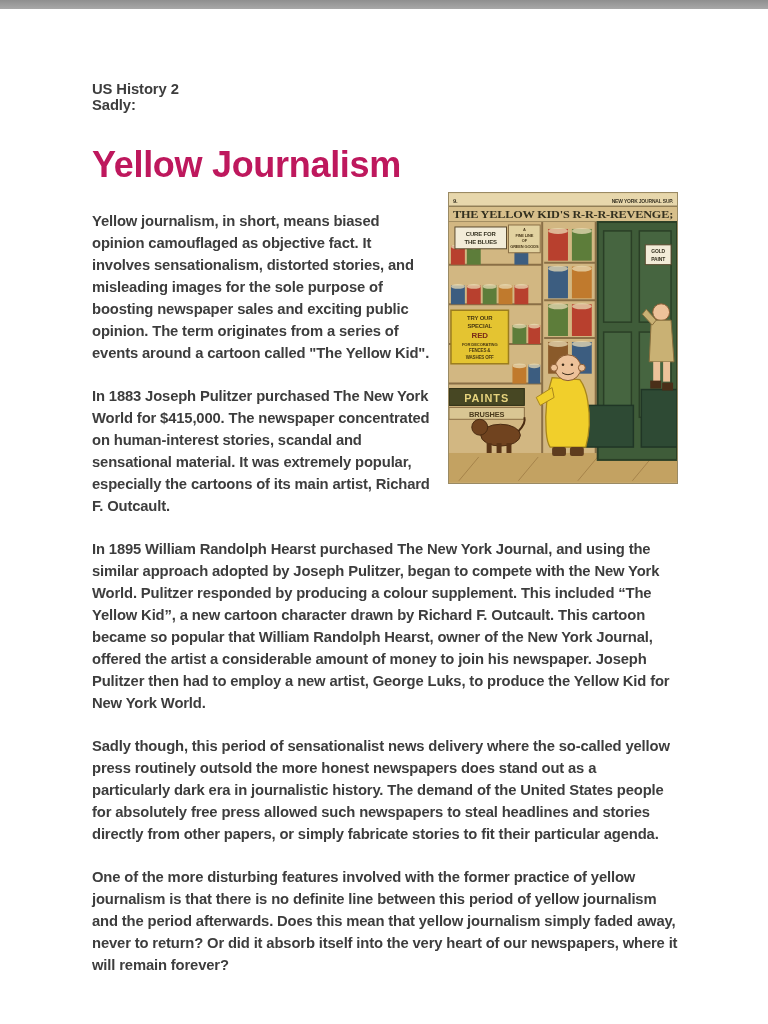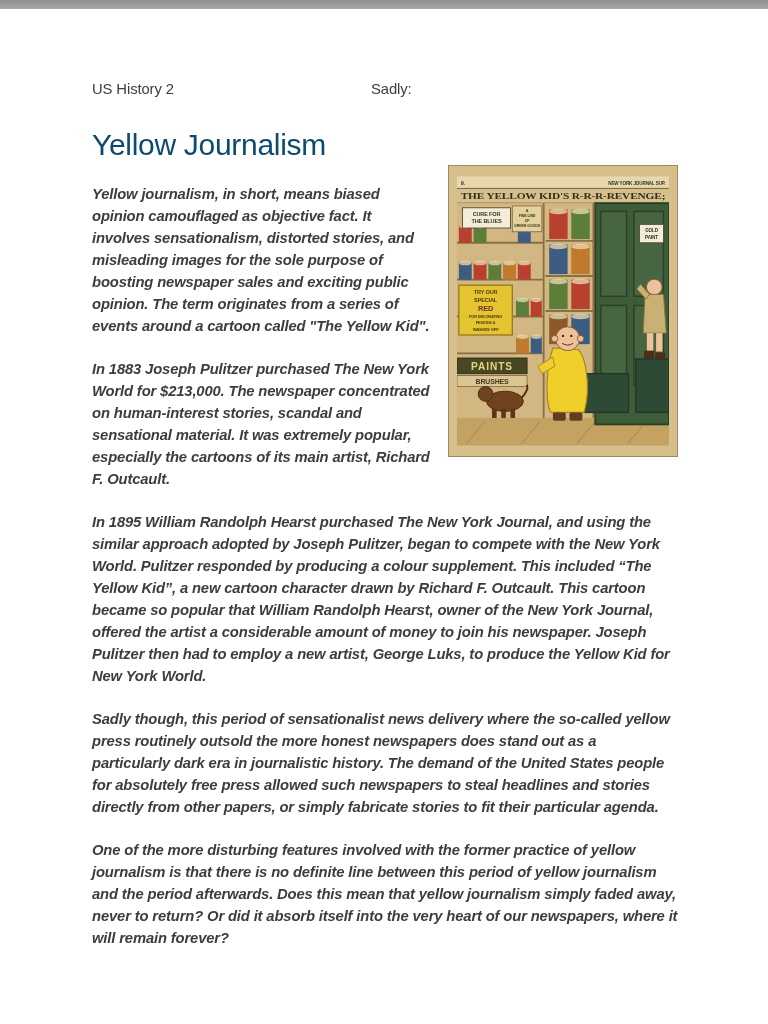--- a/index.html
+++ b/index.html
@@ -14,47 +14,48 @@
   .viewer-top-bar {
     width: 768px; height: 9px;
     background: linear-gradient(#8f8f8f, #a8a8a8);
   }
   .content {
     padding: 72px 90px 0 92px;
   }
   .doc-header {
     display: flex;
     font-size: 14.8px;
-    font-weight: normal;
+    font-weight: bold;
     color: #3d3d3d;
     letter-spacing: -0.1px;
+    flex-direction: column;
   }
   .doc-header .hl { width: 279px; }
   .doc-title {
     margin-top: 31px;
-    font-size: 30px;
-    font-weight: normal;
-    color: #0c4a6e;
+    font-size: 36px;
+    font-weight: bold;
+    color: #be185d;
     letter-spacing: -0.3px;
   }
   .doc-body {
     margin-top: 21px;
     font-size: 14.8px;
     font-weight: bold;
     color: #3d3d3d;
     line-height: 22px;
     letter-spacing: -0.15px;
     text-align: left;
   }
-  .doc-body p { margin: 18px 0 21px 0; font-style: italic; }
+  .doc-body p { margin: 18px 0 21px 0; }
   figure.cartoon {
     float: right;
     width: 230px; height: 292px;
     margin: -18px 0 6px 16px;
-    padding: 8px;
+    padding: 0;
     border: 1px solid #9a8a64;
     background: #d7bf8b;
   }
   figure.cartoon svg { display: block; width: 100%; height: 100%; }
   .svgtxt { font-family: "Liberation Sans", sans-serif; font-weight: bold; }
   .svgserif { font-family: "Liberation Serif", serif; font-weight: bold; }
 </style>
 </head>
 <body>
 
@@ -230,20 +231,20 @@
             <circle cx="31" cy="236" r="8" fill="#70431f" stroke="#4a2c12" stroke-width="1"></circle>
             <rect x="38" y="252" width="5" height="10" fill="#5a3517"></rect>
             <rect x="48" y="252" width="5" height="10" fill="#5a3517"></rect>
             <rect x="58" y="252" width="5" height="10" fill="#5a3517"></rect>
             <path d="M70,240 Q78,232 76,226" stroke="#4a2c12" stroke-width="2" fill="none"></path>
           </g>
         </svg>
       </figure>
 
       <p>Yellow journalism, in short, means biased opinion camouflaged as objective fact. It involves sensationalism, distorted stories, and misleading images for the sole purpose of boosting newspaper sales and exciting public opinion. The term originates from a series of events around a cartoon called "The Yellow Kid".</p>
-      <p>In 1883 Joseph Pulitzer purchased The New York World for $213,000. The newspaper concentrated on human-interest stories, scandal and sensational material. It was extremely popular, especially the cartoons of its main artist, Richard F. Outcault.</p>
+      <p>In 1883 Joseph Pulitzer purchased The New York World for $415,000. The newspaper concentrated on human-interest stories, scandal and sensational material. It was extremely popular, especially the cartoons of its main artist, Richard F. Outcault.</p>
       <p>In 1895 William Randolph Hearst purchased The New York Journal, and using the similar approach adopted by Joseph Pulitzer, began to compete with the New York World. Pulitzer responded by producing a colour supplement. This included “The Yellow Kid”, a new cartoon character drawn by Richard F. Outcault. This cartoon became so popular that William Randolph Hearst, owner of the New York Journal, offered the artist a considerable amount of money to join his newspaper. Joseph Pulitzer then had to employ a new artist, George Luks, to produce the Yellow Kid for New York World.</p>
       <p>Sadly though, this period of sensationalist news delivery where the so-called yellow press routinely outsold the more honest newspapers does stand out as a particularly dark era in journalistic history. The demand of the United States people for absolutely free press allowed such newspapers to steal headlines and stories directly from other papers, or simply fabricate stories to fit their particular agenda.</p>
       <p>One of the more disturbing features involved with the former practice of yellow journalism is that there is no definite line between this period of yellow journalism and the period afterwards. Does this mean that yellow journalism simply faded away, never to return? Or did it absorb itself into the very heart of our newspapers, where it will remain forever?</p>
 
     </div>
   </div>
 </div>
 
 </body></html>

